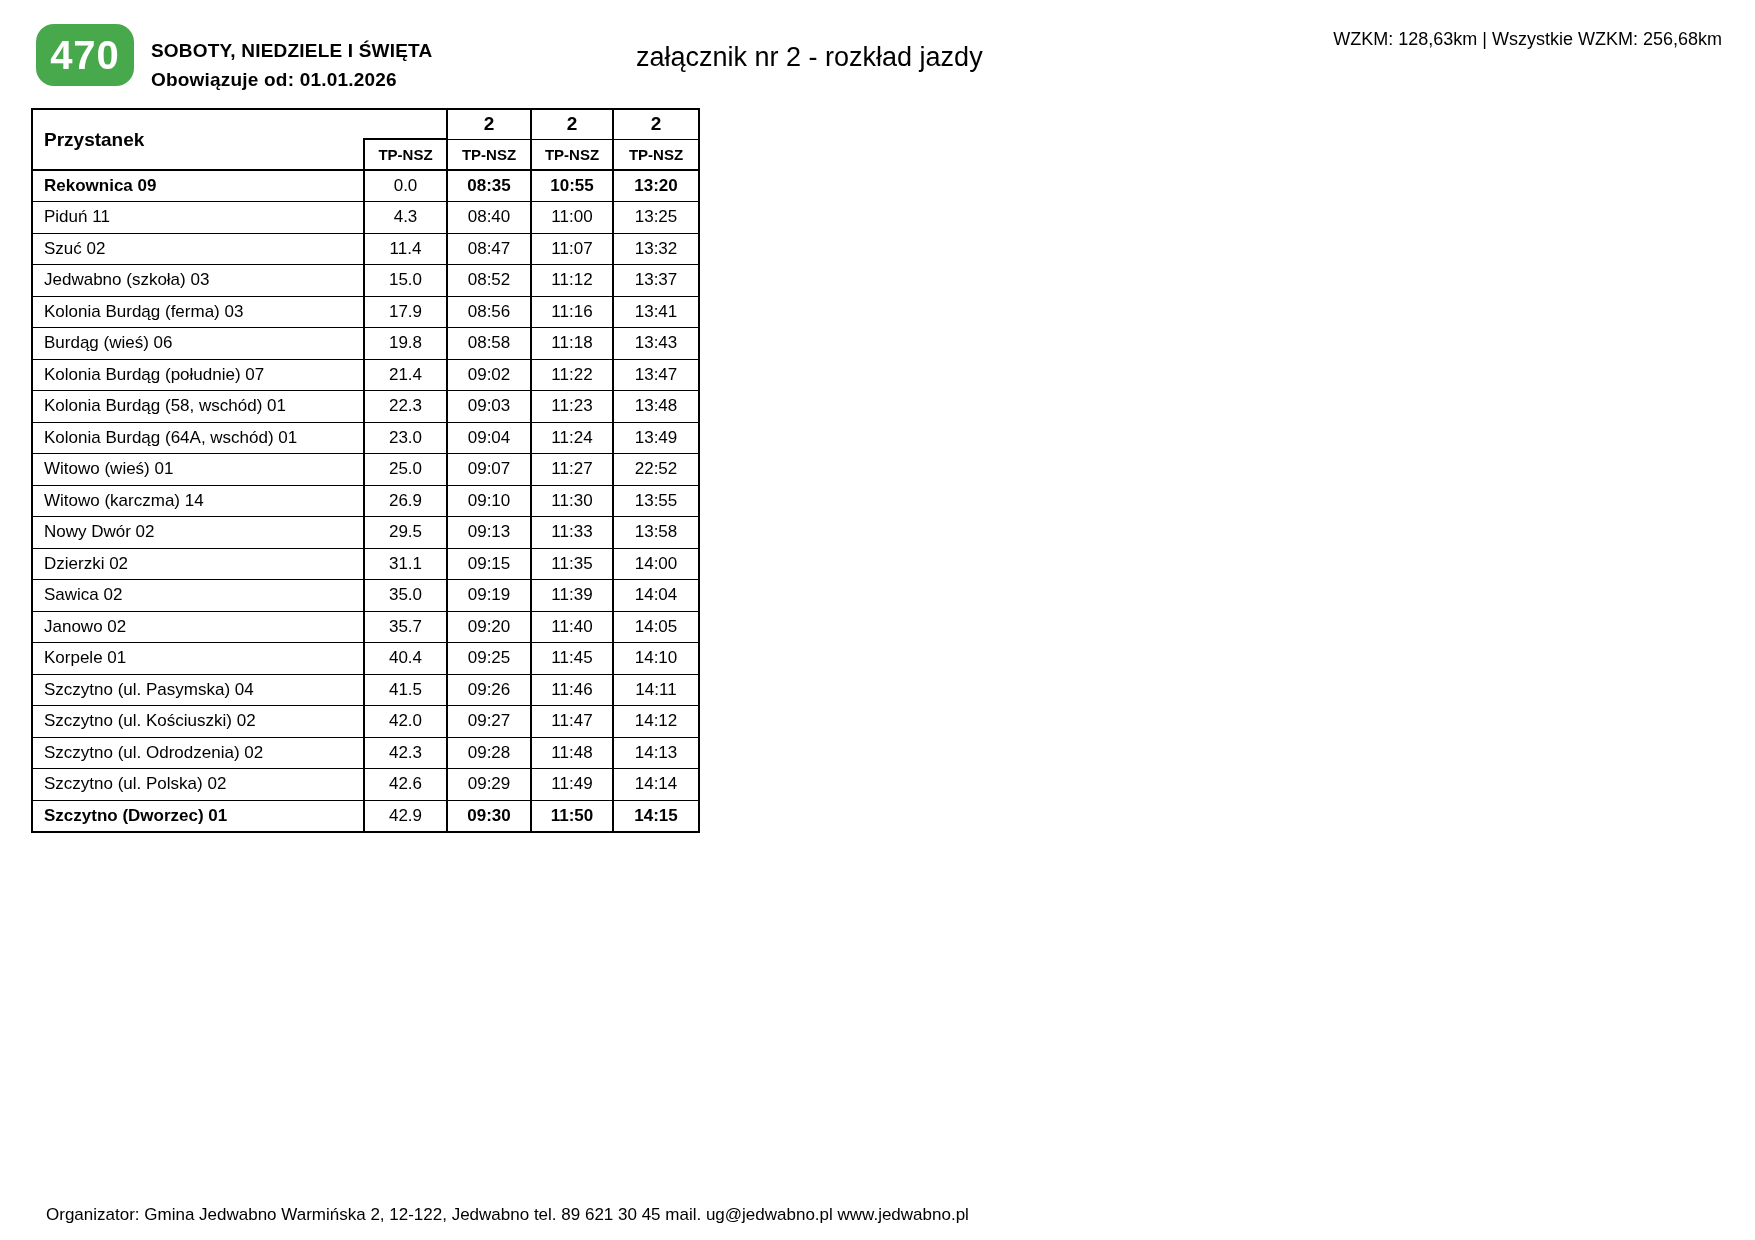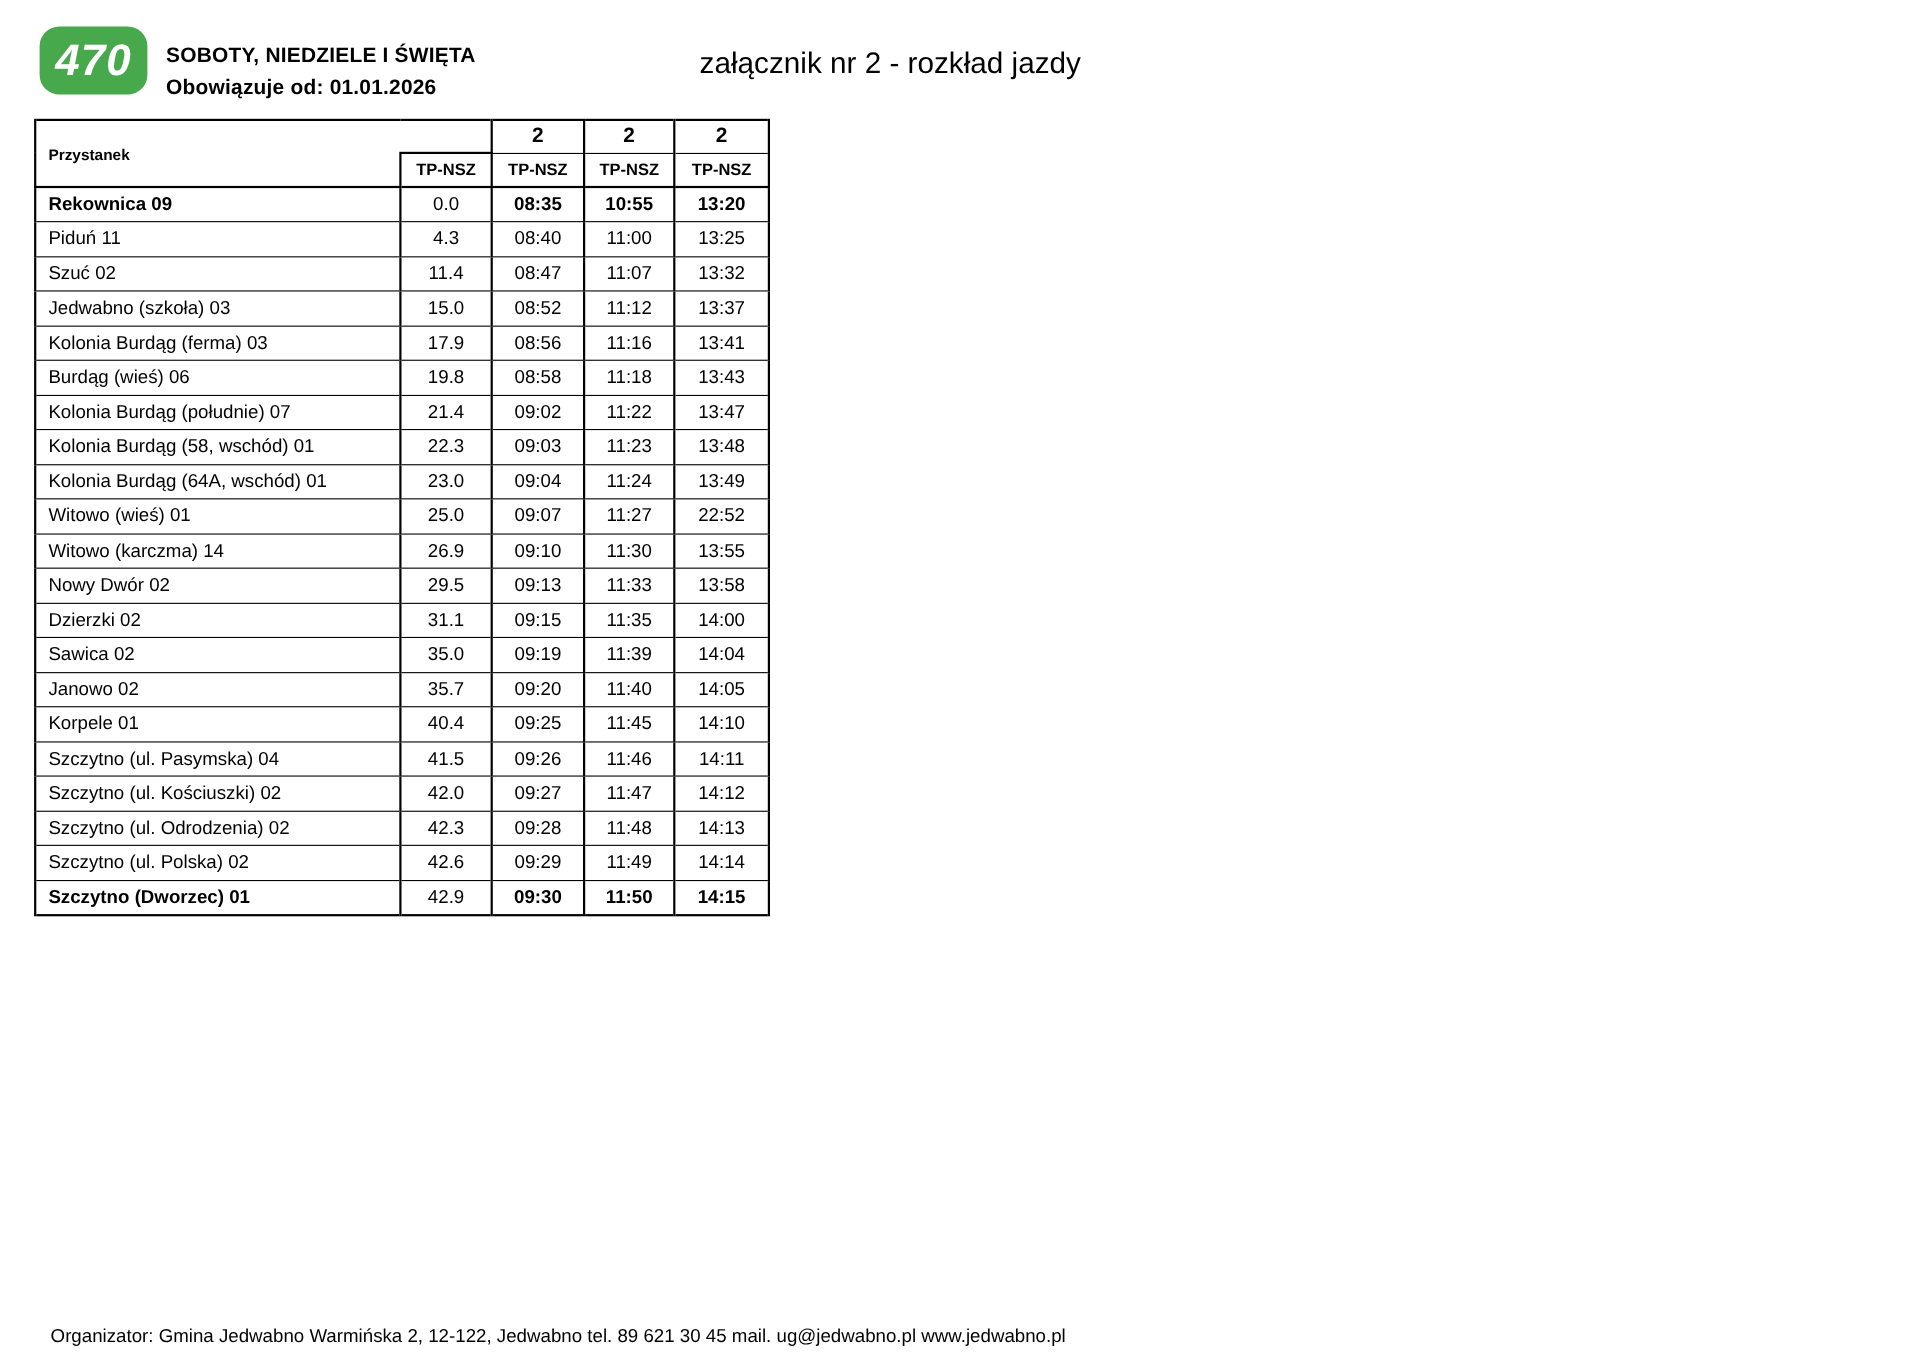--- a/index.html
+++ b/index.html
@@ -7,21 +7,21 @@
     width:1755px; height:1240px; background:#ffffff; color:#000;
     font-family:"Liberation Sans", sans-serif;
     position:relative; overflow:hidden;
   }
 
   
   .route-badge {
     position:absolute; left:36px; top:24px; width:98px; height:62px;
     border-radius:18px; display:flex; align-items:center; justify-content:center;
   }
-  .route-badge span { color:#fff; font-size:40px; font-weight:bold; letter-spacing:1px;font-style:italic; }
+  .route-badge span { color:#fff; font-size:40px; font-weight:bold; letter-spacing:1px; }
 
   .service-block {
     position:absolute; left:151px; top:36px;
     font-weight:bold; font-size:19px; line-height:29px; letter-spacing:0.2px;
   }
 
   .attachment-title {
     position:absolute; left:636px; top:42px; font-size:27px;
   }
 
@@ -39,21 +39,21 @@
   .timetable th, .timetable td {
     border:1.6px solid #000;
     border-left-width:2px; border-right-width:2px;
     box-sizing:border-box; padding:0;
     text-align:center; vertical-align:middle;
     background:#fff; font-weight:normal;
   }
   th.h-przystanek {
     border-right:0 !important; border-bottom-width:2.5px;
     text-align:left; padding-left:11px;
-    font-size:14px; font-weight:bold;
+    font-size:19px; font-weight:bold;
   }
   th.h-kmtop { border-left:0 !important; border-bottom-width:2px; }
   th.h-num  { font-size:19px; font-weight:bold; height:30px; }
   th.h-sub  { font-size:15px; font-weight:bold; height:31px; border-bottom-width:2.5px; }
 
   .timetable tbody td { height:31.5px; font-size:17px; }
   td.c-stop { text-align:left; padding-left:11px; }
   td.c-km   { font-size:16.5px; }
   td.c-time { font-size:17.5px; }
   .bold     { font-weight:bold !important; }
@@ -71,20 +71,21 @@
 </div>
 
 <div class="service-block">
   <div>SOBOTY, NIEDZIELE I ŚWIĘTA</div>
   <div>Obowiązuje od: 01.01.2026</div>
 </div>
 
 <div class="attachment-title">załącznik nr 2 - rozkład jazdy</div>
 
 <div class="route-info">
+  <div>WZKM: 128,63km | Wszystkie WZKM: 256,68km</div>
 </div>
 
 <table class="timetable">
   <colgroup>
     <col style="width:332px">
       <col style="width:83px">
       <col style="width:84px">
       <col style="width:82px">
       <col style="width:86px">
   </colgroup>

